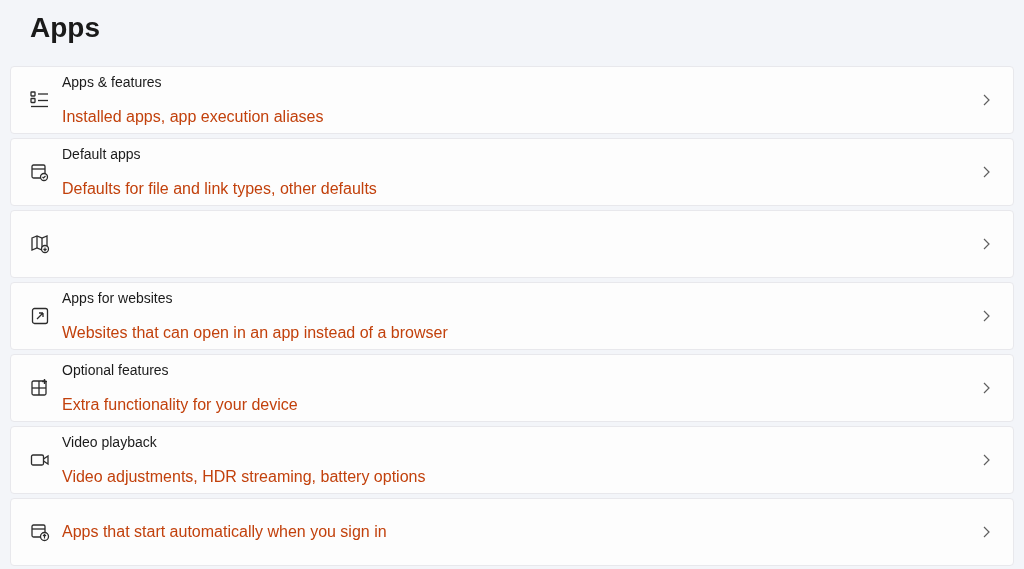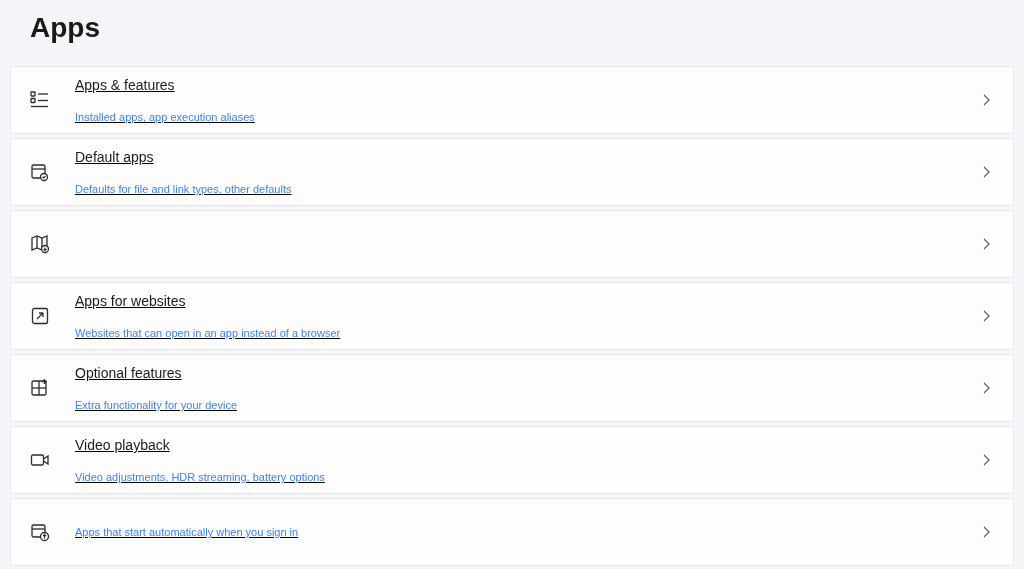--- a/index.html
+++ b/index.html
@@ -42,34 +42,33 @@
       width: 22px;
       height: 22px;
       flex: 0 0 22px;
       display: flex;
       align-items: center;
       justify-content: center;
       color: #2c2c2c;
     }
     .item-text {
       flex: 1 1 auto;
-      margin-left: 24px;
+      margin-left: 11px;
       display: flex;
       flex-direction: column;
       gap: 18px;
-      text-decoration: underline;
     }
     .item-title {
       font-size: 14px;
       color: #1b1b1b;
       font-weight: 400;
     }
     .item-subtitle {
-      font-size: 11px;
-      color: #3b82f6;
+      font-size: 16px;
+      color: #c2410c;
       font-weight: 400;
     }
     .item-chevron {
       flex: 0 0 auto;
       color: #5f5f5f;
       display: flex;
       align-items: center;
     }
     svg {
       display: block;

